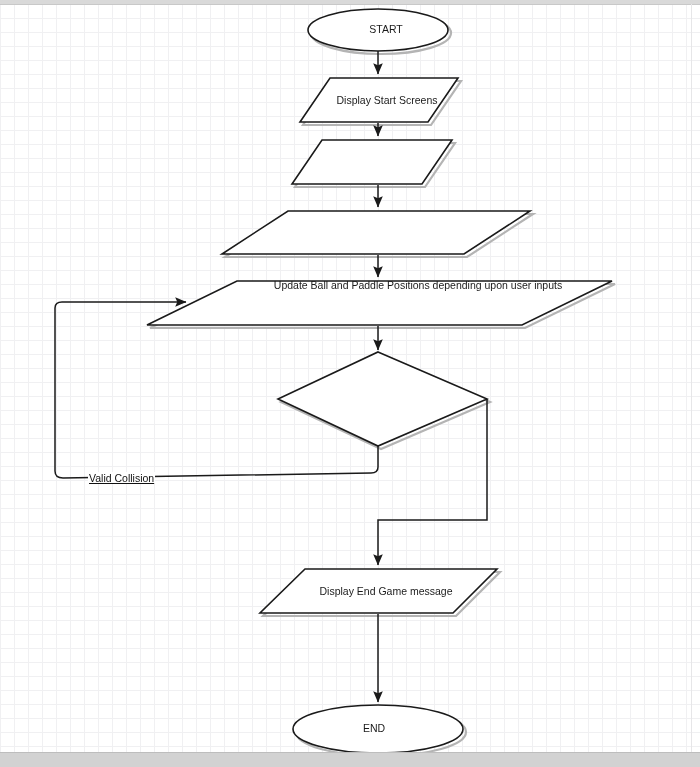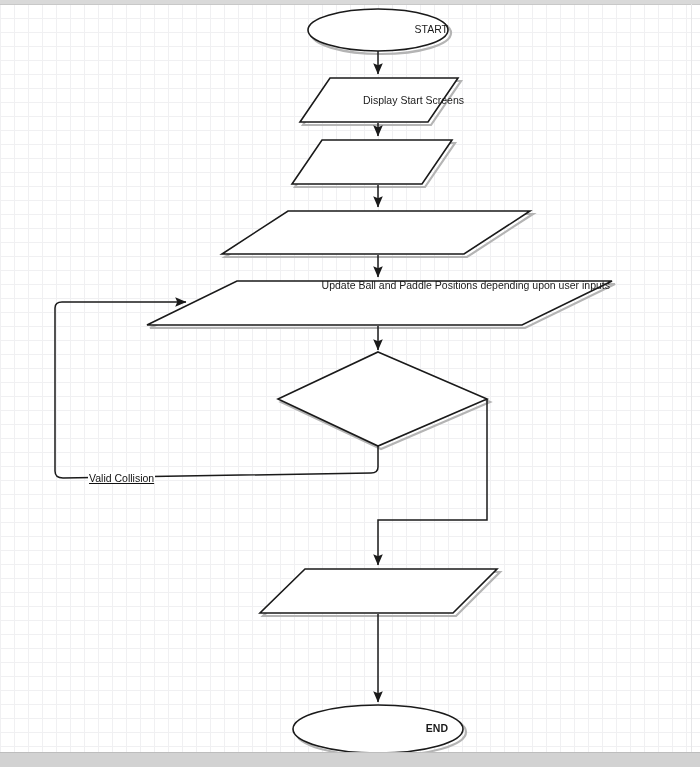--- a/index.html
+++ b/index.html
@@ -51,24 +51,25 @@
   #svg-layer {
     position: absolute;
     left: 0; top: 0;
     width: 700px; height: 767px;
   }
   .node-label {
     position: absolute;
     color: #1a1a1a;
     font-size: 10.5px;
     line-height: 13px;
-    text-align: right;
+    text-align: center;
     white-space: pre-line;
     pointer-events: none;
     font-family: "Liberation Sans", sans-serif;
+    margin-left: 8px;
   }
   .edge-label {
     position: absolute;
     color: #111111;
     font-size: 10.5px;
     line-height: 12px;
     background: #ffffff;
     padding: 0 1px;
     font-family: "Liberation Sans", sans-serif;
   }
@@ -135,19 +136,20 @@
 
   <div class="node-label" style="left:308px; top:23px; width:140px;">START</div>
 
   <div class="node-label" style="left:294px; top:94px; width:170px;">Display Start Screens</div>
 
 
 
   <div class="node-label" style="left:178px; top:279px; width:400px;padding-left:32px;">Update Ball and Paddle Positions depending upon user inputs</div>
 
 
+  <div class="node-label" style="left:288px; top:585px; width:180px;">Display End Game message</div>
 
-  <div class="node-label" style="left:308px; top:722px; width:140px;font-weight:bold;">END</div>
+  <div class="node-label" style="left:296px; top:722px; width:140px;">END</div>
 
   <div class="edge-label" style="left:88px; top:472px;text-decoration:underline;">Valid Collision</div>
 
   <div class="bottom-band"></div>
 </div>
 
 </body></html>

